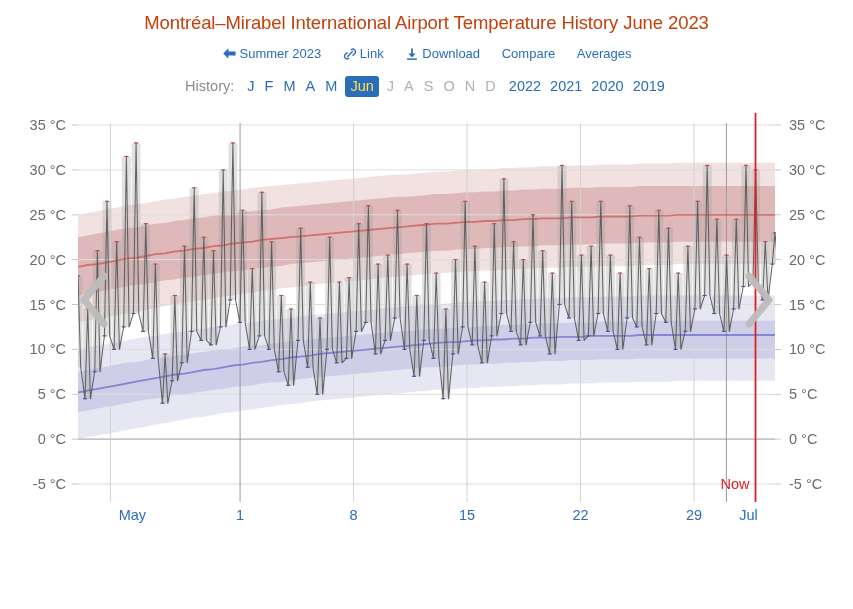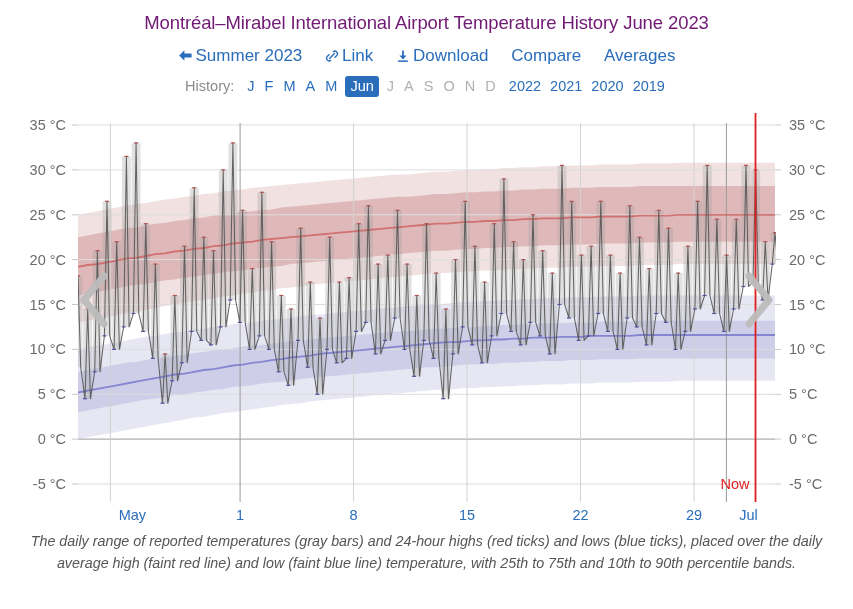--- a/index.html
+++ b/index.html
@@ -6,40 +6,40 @@
   body{
     width:853px;height:609px;background:#ffffff;overflow:hidden;
     font-family:"Liberation Sans", sans-serif;
     -webkit-font-smoothing:antialiased;
   }
   #page{position:relative;width:853px;height:609px;}
 
   
   .title{
     position:absolute;left:0;top:12px;width:853px;text-align:center;
-    font-size:18.5px;color:#701a75;letter-spacing:-0.1px;white-space:nowrap;
+    font-size:18.5px;color:#c2410c;letter-spacing:-0.1px;white-space:nowrap;
   }
   .navrow{
     position:absolute;left:0;top:45px;width:853px;text-align:center;
-    font-size:17px;color:#2a6ebb;white-space:nowrap;
+    font-size:13px;color:#2a6ebb;white-space:nowrap;
   }
   .navrow .item{display:inline-block;margin:0 9px;color:#2a6ebb;cursor:pointer;}
   .navrow .item .lbl{vertical-align:middle;}
   .ico{display:inline-block;vertical-align:middle;margin-right:3px;}
   .ico svg{display:block;}
 
   .historyrow{
     position:absolute;left:0;top:72px;width:853px;text-align:center;
     font-size:14.5px;white-space:nowrap;
   }
   .histlabel{color:#8b8b8b;margin-right:10px;}
   .mon{display:inline-block;color:#2a6ebb;cursor:pointer;padding:0 3px;}
   .mon.off{color:#b0b0b0;cursor:default;}
   .mon.cur{
-    background:#2a6ebb;color:#ffffff;border-radius:3px;
+    background:#2a6ebb;color:#fde047;border-radius:3px;
     padding:2px 5px 3px 5px;margin:0 1px;
   }
   .yr{display:inline-block;color:#2a6ebb;cursor:pointer;padding:0 3px;margin-left:3px;margin-top:6px;}
 
   
   #chart{position:absolute;left:0;top:100px;width:853px;height:425px;}
   #chart svg{display:block;}
 
   .axlbl{font-family:"Liberation Sans",sans-serif;font-size:14.5px;fill:#6b6b6b;}
   .xlbl{font-family:"Liberation Sans",sans-serif;font-size:14.5px;fill:#2a6ebb;}
@@ -400,15 +400,14 @@
         <text x="580.5" y="420" text-anchor="middle" class="xlbl">22</text>
         <text x="694.0" y="420" text-anchor="middle" class="xlbl">29</text>
         <text x="748.4" y="420" text-anchor="middle" class="xlbl">Jul</text>
         <line x1="755.5" y1="13" x2="755.5" y2="402" stroke="#e02020" stroke-width="1.8"></line>
         <text x="749.5" y="389" text-anchor="end" class="nowlbl">Now</text>
         <path d="M 104 176.01250000000002 L 84 200.01250000000002 L 104 224.01250000000002" fill="none" stroke="#bcbcbc" stroke-width="7" stroke-linecap="round" stroke-linejoin="round" stroke-opacity="0.95"></path>
         <path d="M 749 176.01250000000002 L 769 200.01250000000002 L 749 224.01250000000002" fill="none" stroke="#bcbcbc" stroke-width="7" stroke-linecap="round" stroke-linejoin="round" stroke-opacity="0.95"></path>
       </svg>
     </div>
 
-  <div class="caption">The daily range of reported temperatures (gray bars) and 24-hour highs (red ticks) and lows (blue ticks), placed over the daily average high (faint red line) and low (faint blue line) temperature, with 25th to 75th and 10th to 90th percentile bands.</div>
 
 </div>
 
 </body></html>

